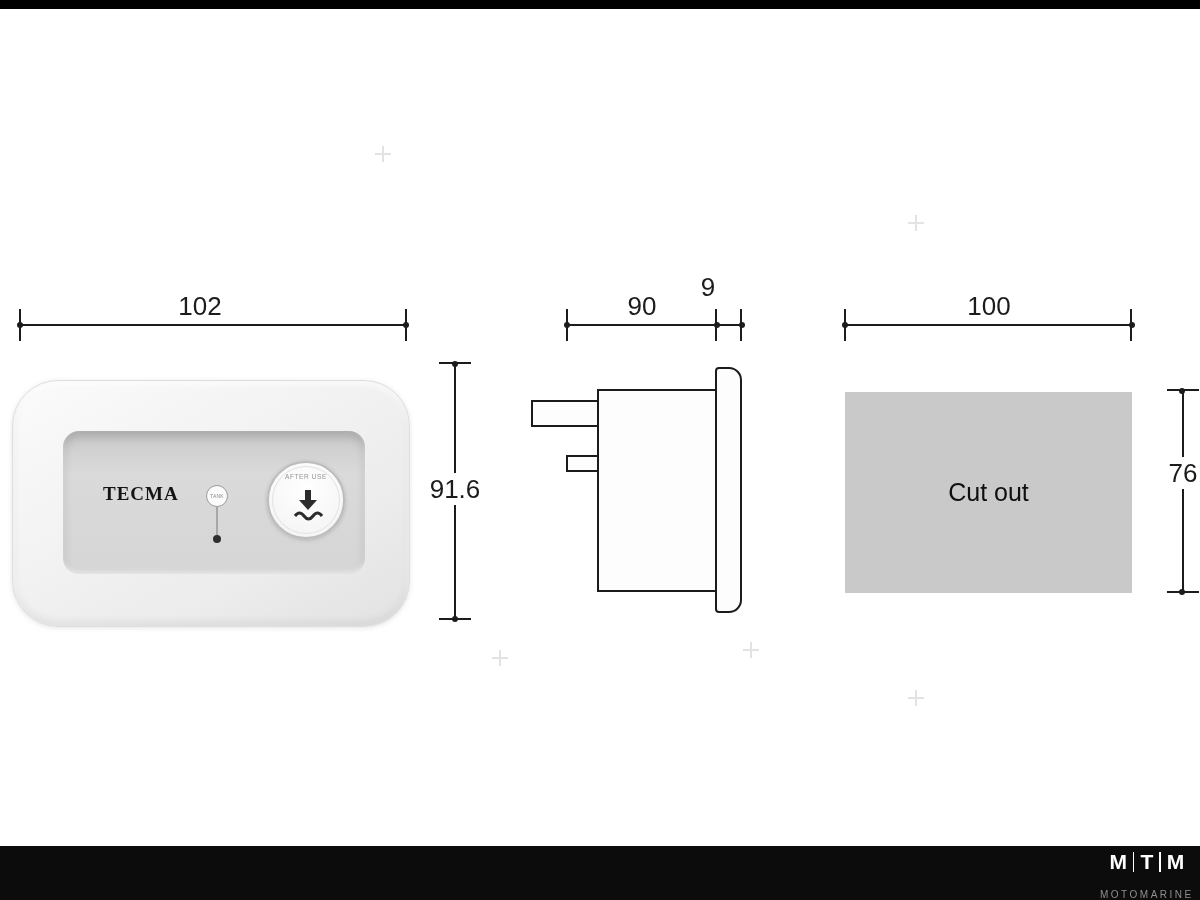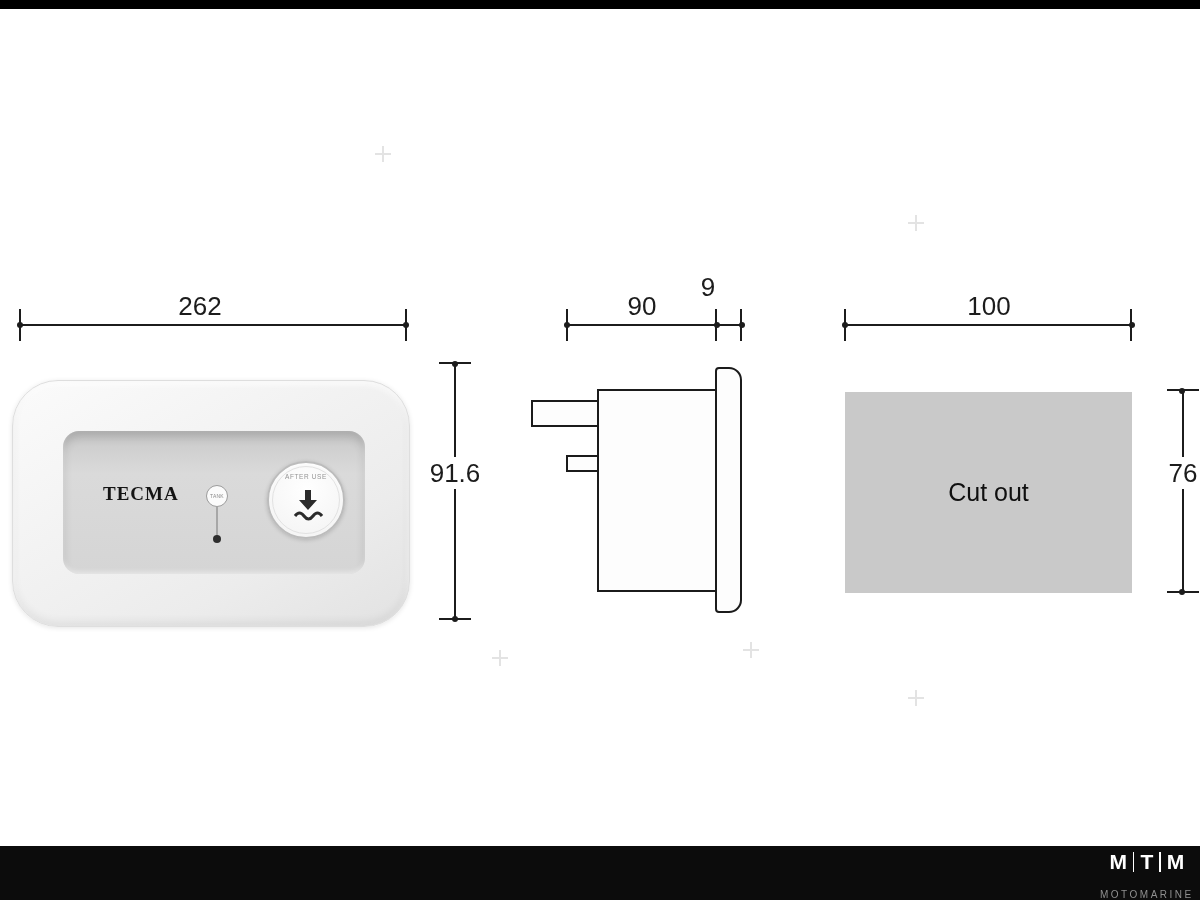--- a/index.html
+++ b/index.html
@@ -80,30 +80,30 @@
   <div class="abs mark" style="left:908px;top:690px;"></div>
 
   <div>
 
     <div>
       <div class="abs dline" style="left:20px;top:324px;width:386px;height:2px;"></div>
       <div class="abs dtick-v" style="left:19px;top:309px;"></div>
       <div class="abs dtick-v" style="left:405px;top:309px;"></div>
       <div class="abs ddot" style="left:17px;top:322px;"></div>
       <div class="abs ddot" style="left:403px;top:322px;"></div>
-      <div class="abs dlabel" style="left:155px;top:293px;width:90px;">262</div>
+      <div class="abs dlabel" style="left:155px;top:293px;width:90px;">102</div>
     </div>
 
     <div>
       <div class="abs dline" style="left:454px;top:363px;width:2px;height:257px;"></div>
       <div class="abs dtick-h" style="left:439px;top:362px;"></div>
       <div class="abs dtick-h" style="left:439px;top:618px;"></div>
       <div class="abs ddot" style="left:452px;top:361px;"></div>
       <div class="abs ddot" style="left:452px;top:616px;"></div>
-      <div class="abs dlabel onwhite" style="left:424px;top:457px;width:62px;">91.6</div>
+      <div class="abs dlabel onwhite" style="left:424px;top:473px;width:62px;">91.6</div>
     </div>
 
     <div class="abs panel">
       <div class="abs recess">
         <div class="abs tecma">TECMA</div>
 
         <div class="abs tank-circle">
           <span>TANK</span>
         </div>
         <div class="abs tank-stem"></div>

